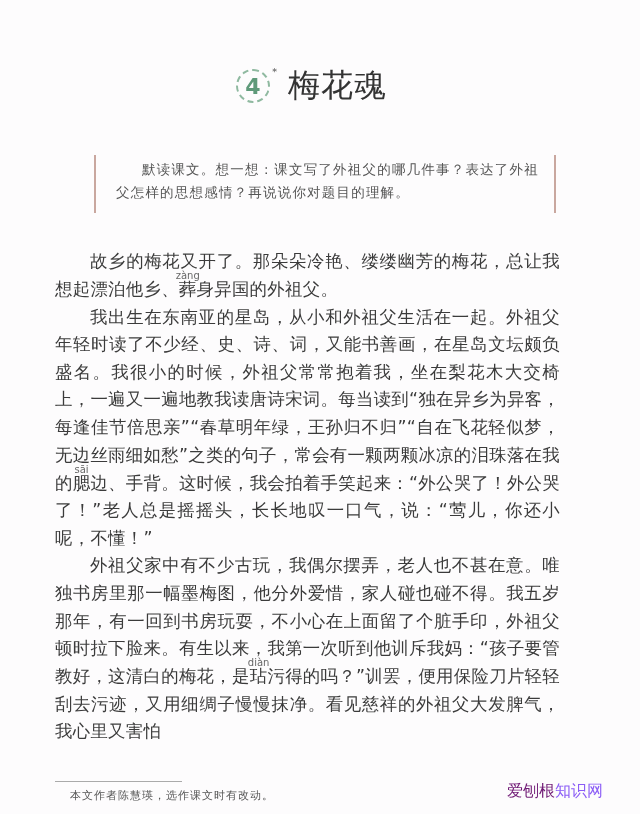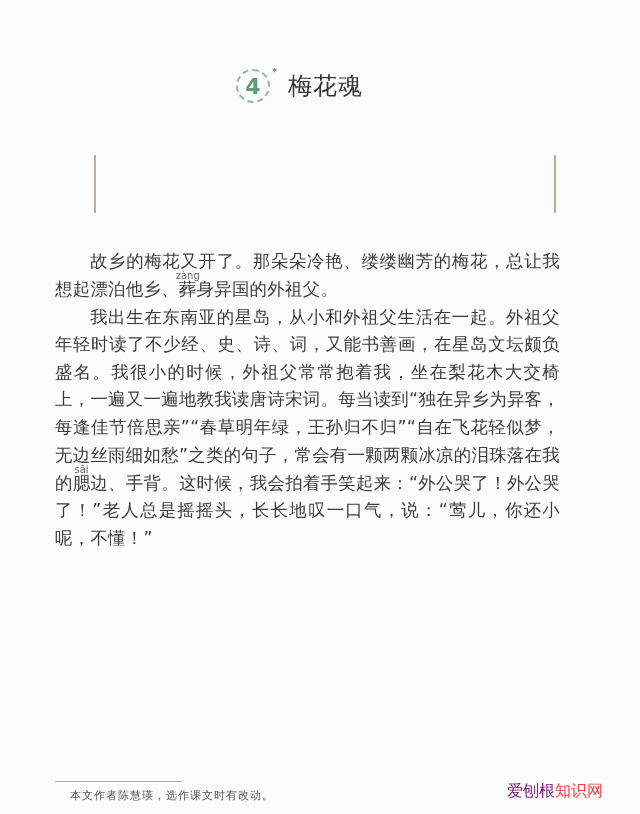--- a/index.html
+++ b/index.html
@@ -20,21 +20,21 @@
       color: #5f9a7a; font-family: "DejaVu Sans", sans-serif;
       font-size: 22px; font-weight: bold;
       display: flex; align-items: center; justify-content: center;
       box-sizing: border-box;
     }
     .star {
       position: absolute; right: -9px; top: -4px;
       font-size: 9px; color: #777; font-family: "DejaVu Sans", sans-serif;
     }
     .lesson-title {
-      margin-left: 18px; font-size: 24px; color: #333;
+      margin-left: 18px; font-size: 32px; color: #333;
       font-family: Liberation Serif, serif; letter-spacing: 1px; text-align: center;
     }
     .prompt {
       position: absolute; left: 94px; top: 150px; width: 462px; height: 62px;
     }
     .bar {
       position: absolute; top: 5px; width: 2px; height: 58px; background: #c9a79f;
     }
     .bar.left { left: 0; }
     .bar.right { right: 0; }
@@ -62,41 +62,43 @@
     .footnote {
       position: absolute; left: 70px; top: 788px;
       font-size: 11px; color: #555; letter-spacing: 1px;
       font-family: "DejaVu Serif", serif;
     }
     .watermark {
       position: absolute; left: 507px; top: 781px;
       font-size: 16px; font-family: "DejaVu Sans", sans-serif;
     }
     .wm-a { color: #701a75; }
-    .wm-b { color: #ef4444; }
+    .wm-b { color: #8b5cf6; }
   </style>
 </head>
 <body>
 
 <div class="title-wrap">
   <div class="lesson-num">
     <span>4</span>
     <span class="star">*</span>
   </div>
   <div class="lesson-title">梅花魂</div>
 </div>
 
 <div class="prompt">
   <div class="bar left"></div>
+  <div class="prompt-text">默读课文。想一想：课文写了外祖父的哪几件事？表达了外祖父怎样的思想感情？再说说你对题目的理解。</div>
   <div class="bar right"></div>
 </div>
 
 <div class="body-text">
   <p><span>故乡的梅花又开了。那朵朵冷艳、缕缕幽芳的梅花，总让我想起漂泊他乡、</span><ruby><span>葬</span><rt>zàng</rt></ruby><span>身异国的外祖父。</span></p>
   <p><span>我出生在东南亚的星岛，从小和外祖父生活在一起。外祖父年轻时读了不少经、史、诗、词，又能书善画，在星岛文坛颇负盛名。我很小的时候，外祖父常常抱着我，坐在梨花木大交椅上，一遍又一遍地教我读唐诗宋词。每当读到“独在异乡为异客，每逢佳节倍思亲”“春草明年绿，王孙归不归”“自在飞花轻似梦，无边丝雨细如愁”之类的句子，常会有一颗两颗冰凉的泪珠落在我的</span><ruby><span>腮</span><rt>sāi</rt></ruby><span>边、手背。这时候，我会拍着手笑起来：“外公哭了！外公哭了！”老人总是摇摇头，长长地叹一口气，说：“莺儿，你还小呢，不懂！”</span></p>
+  <p><span>外祖父家中有不少古玩，我偶尔摆弄，老人也不甚在意。唯独书房里那一幅墨梅图，他分外爱惜，家人碰也碰不得。我五岁那年，有一回到书房玩耍，不小心在上面留了个脏手印，外祖父顿时拉下脸来。有生以来，我第一次听到他训斥我妈：“孩子要管教好，这清白的梅花，是</span><ruby><span>玷</span><rt>diàn</rt></ruby><span>污得的吗？”训罢，便用保险刀片轻轻刮去污迹，又用细绸子慢慢抹净。看见慈祥的外祖父大发脾气，我心里又害怕</span></p>
 </div>
 
 <div class="footnote-rule"></div>
 <div class="footnote">本文作者陈慧瑛，选作课文时有改动。</div>
 
 <div class="watermark">
   <span class="wm-a">爱刨根</span><span class="wm-b">知识网</span>
 </div>
 
 </body></html>

